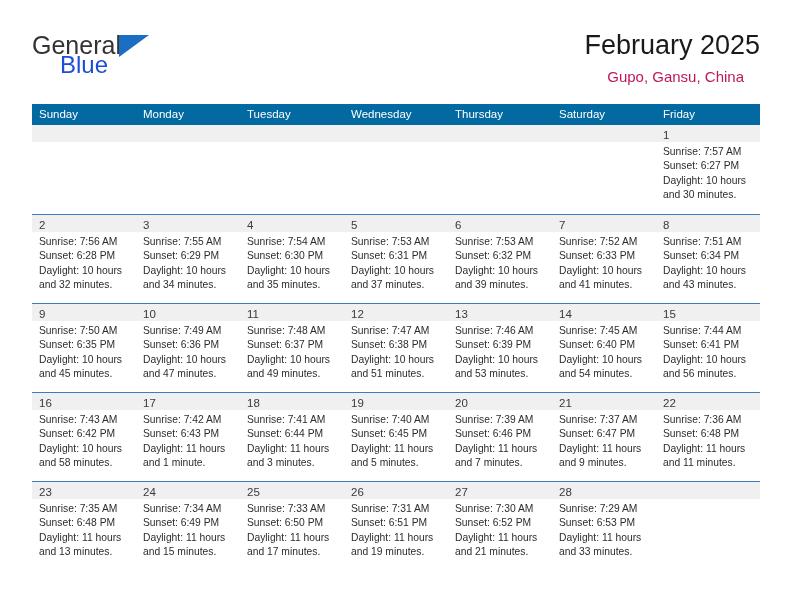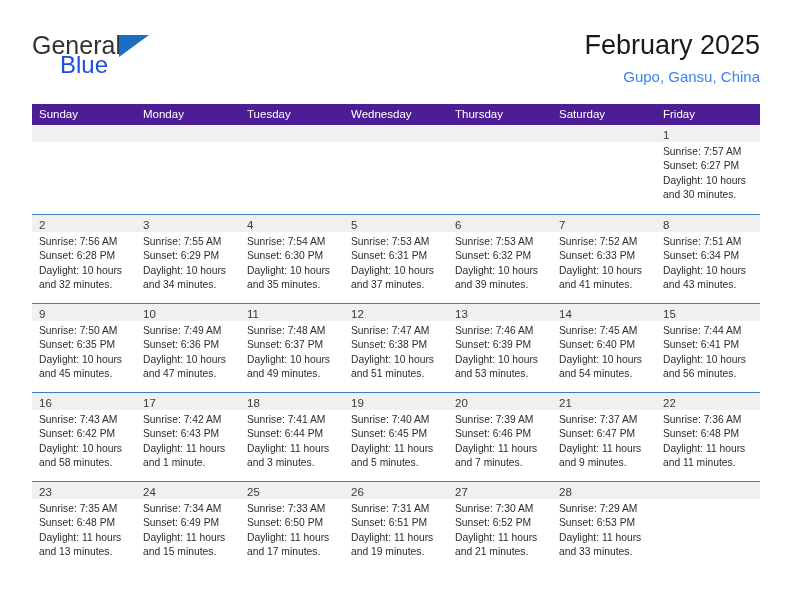--- a/index.html
+++ b/index.html
@@ -72,37 +72,37 @@
     font-size: 27px;
     color: #1a1a1a;
     line-height: 34px;
     font-weight: normal;
     margin: 0;
     white-space: nowrap;
     text-align: center;
   }
   .cal-subtitle {
     font-size: 15px;
-    color: #3b82f6;
+    color: #be185d;
     line-height: 22px;
-    margin: 4px 0 0 0;
+    margin: 4px 16px 0 0;
     white-space: nowrap;
   }
 
   
   .calendar {
     position: absolute;
     left: 32px;
     top: 104px;
     width: 728px;
   }
 
   .weekdays {
     display: flex;
-    background: #4c1d95;
+    background: #0369a1;
     height: 21px;
   }
   .weekday {
     flex: 1 1 0;
     color: #ffffff;
     font-size: 11.5px;
     line-height: 21px;
     padding-left: 7px;
     box-sizing: border-box;
     white-space: nowrap;

